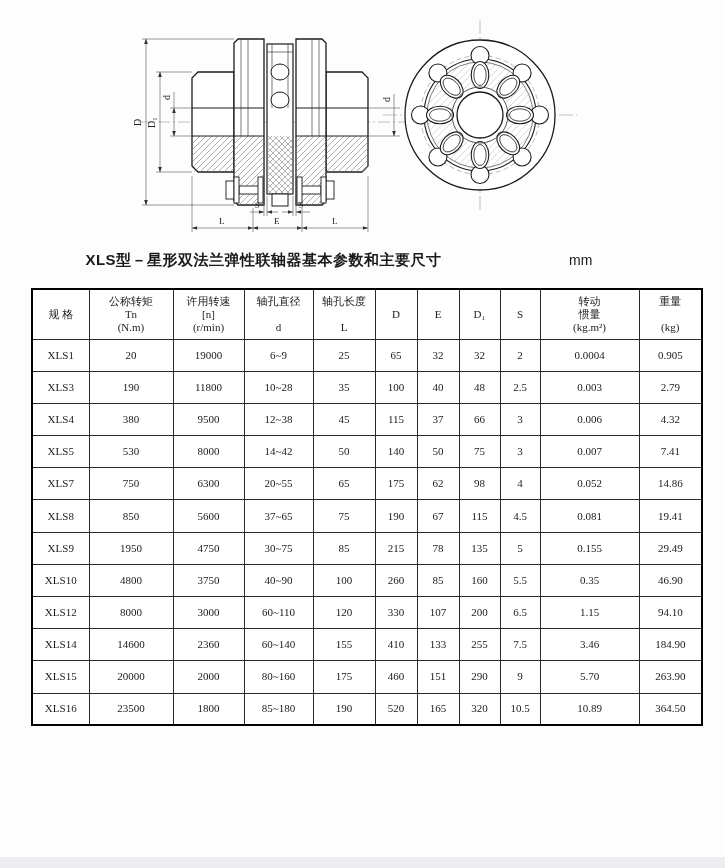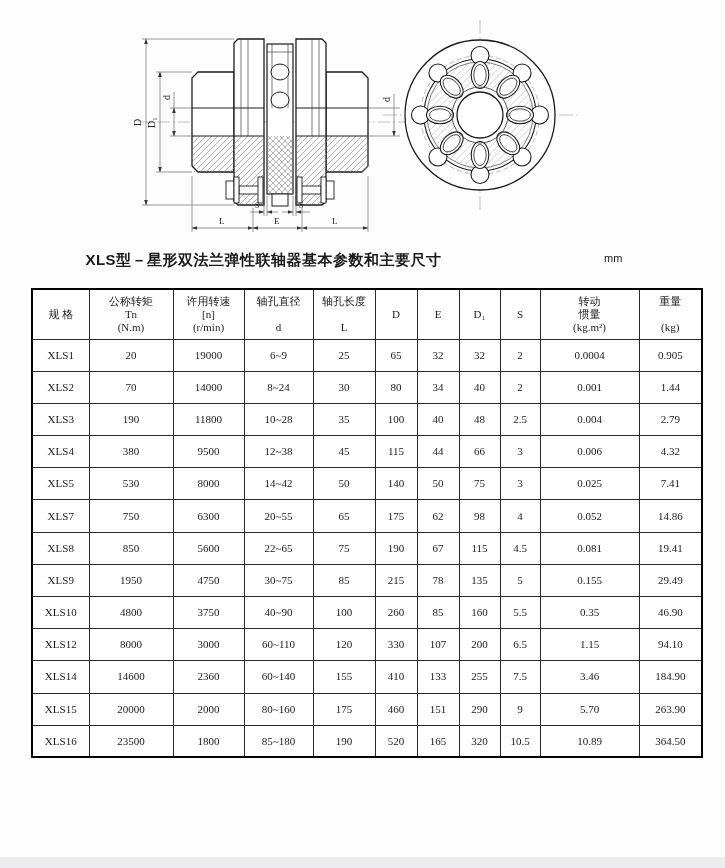--- a/index.html
+++ b/index.html
@@ -9,21 +9,21 @@
     overflow:hidden;
   }
   .drawing{position:absolute;left:0;top:0;width:725px;height:248px;}
   .title-row{position:absolute;left:0;top:251px;width:647px;height:22px;}
   .doc-title{
     position:absolute;left:0;right:120px;text-align:center;
     font-family:"Liberation Sans","DejaVu Sans",sans-serif;
     font-weight:bold;font-size:15px;letter-spacing:0.5px;white-space:nowrap;
   }
   .unit-label{
-    position:absolute;left:604px;top:1px;font-size:11px;
+    position:absolute;left:569px;top:1px;font-size:14px;
     font-family:"Liberation Sans","DejaVu Sans",sans-serif;
   }
   table.spec{
     position:absolute;left:31px;top:288px;width:670px;
     border-collapse:collapse;table-layout:fixed;
     border:2px solid #000;background:#fff;
   }
   table.spec th,table.spec td{
     border:1px solid #2a2a2a;padding:0;text-align:center;
     vertical-align:middle;font-weight:normal;
@@ -281,89 +281,76 @@
         <td>6~9</td>
         <td>25</td>
         <td>65</td>
         <td>32</td>
         <td>32</td>
         <td>2</td>
         <td>0.0004</td>
         <td>0.905</td>
       </tr>
       <tr>
-        <td>XLS2</td>
-        <td>70</td>
-        <td>14000</td>
-        <td>8~24</td>
-        <td>30</td>
-        <td>80</td>
-        <td>34</td>
-        <td>40</td>
-        <td>2</td>
-        <td>0.001</td>
-        <td>1.44</td>
-      </tr>
-      <tr>
         <td>XLS3</td>
         <td>190</td>
         <td>11800</td>
         <td>10~28</td>
         <td>35</td>
         <td>100</td>
         <td>40</td>
         <td>48</td>
         <td>2.5</td>
-        <td>0.004</td>
+        <td>0.003</td>
         <td>2.79</td>
       </tr>
       <tr>
         <td>XLS4</td>
         <td>380</td>
         <td>9500</td>
         <td>12~38</td>
         <td>45</td>
         <td>115</td>
-        <td>44</td>
+        <td>37</td>
         <td>66</td>
         <td>3</td>
         <td>0.006</td>
         <td>4.32</td>
       </tr>
       <tr>
         <td>XLS5</td>
         <td>530</td>
         <td>8000</td>
         <td>14~42</td>
         <td>50</td>
         <td>140</td>
         <td>50</td>
         <td>75</td>
         <td>3</td>
-        <td>0.025</td>
+        <td>0.007</td>
         <td>7.41</td>
       </tr>
       <tr>
         <td>XLS7</td>
         <td>750</td>
         <td>6300</td>
         <td>20~55</td>
         <td>65</td>
         <td>175</td>
         <td>62</td>
         <td>98</td>
         <td>4</td>
         <td>0.052</td>
         <td>14.86</td>
       </tr>
       <tr>
         <td>XLS8</td>
         <td>850</td>
         <td>5600</td>
-        <td>22~65</td>
+        <td>37~65</td>
         <td>75</td>
         <td>190</td>
         <td>67</td>
         <td>115</td>
         <td>4.5</td>
         <td>0.081</td>
         <td>19.41</td>
       </tr>
       <tr>
         <td>XLS9</td>

